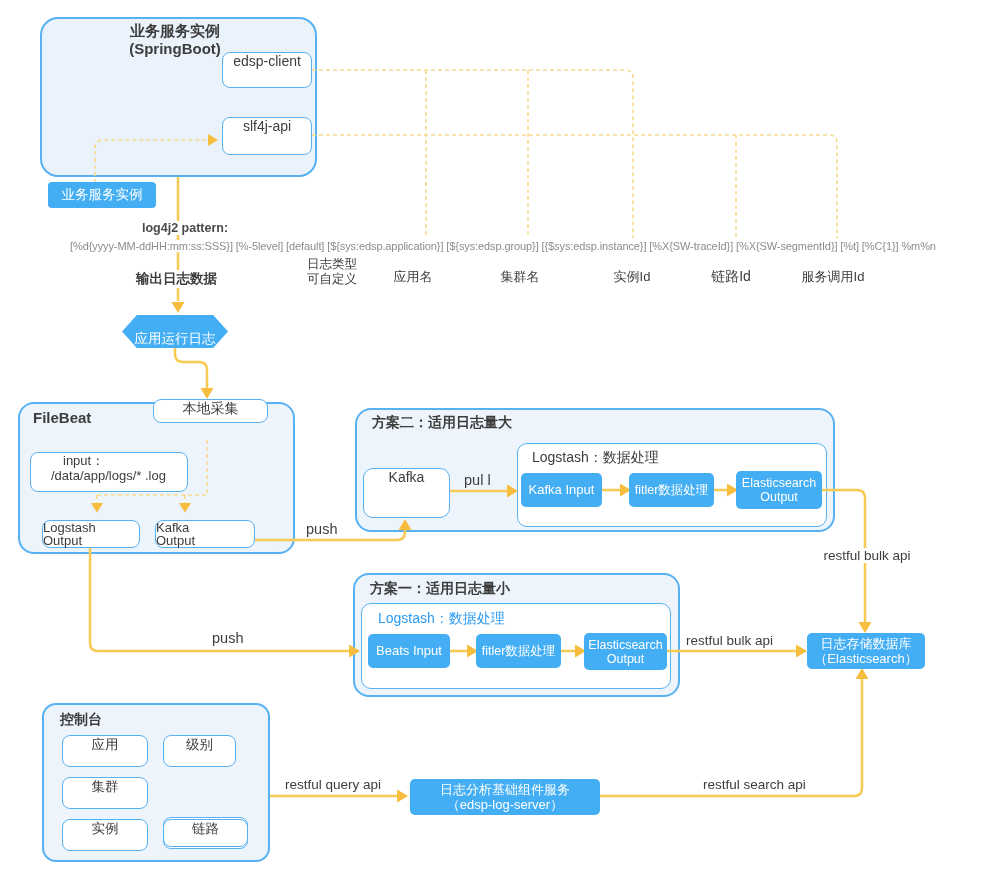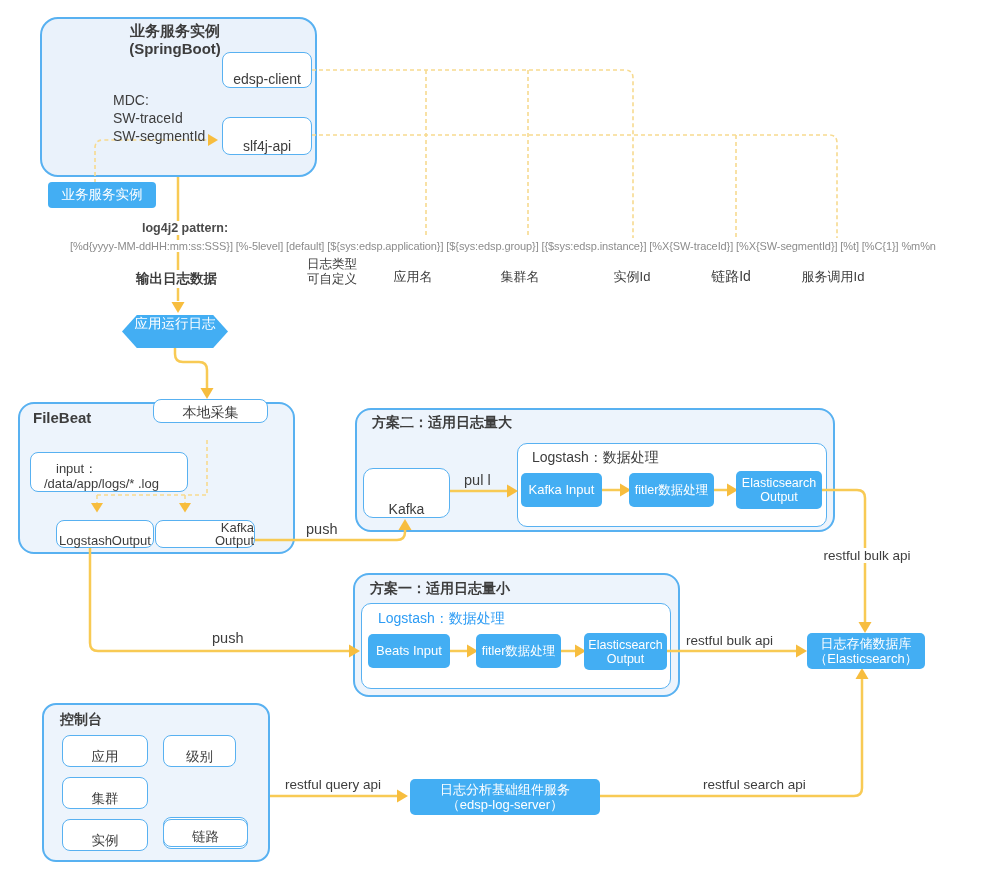--- a/index.html
+++ b/index.html
@@ -3,31 +3,31 @@
 <meta charset="utf-8">
 <style>
   html,body{margin:0;padding:0;background:#fff;}
   #canvas{position:relative;width:1000px;height:879px;background:#fff;overflow:hidden;
           font-family:"Liberation Sans","DejaVu Sans",sans-serif;color:#3d3d3d;}
   
   .container{position:absolute;background:#edf4fc;border:2px solid #58b1f1;border-radius:16px;z-index:1;box-sizing:border-box;}
   .inner-white{position:absolute;background:#ffffff;border:1.5px solid #58b1f1;border-radius:10px;z-index:1;box-sizing:border-box;}
   
   .wbox{position:absolute;background:#ffffff;border:1.5px solid #58b1f1;border-radius:8px;z-index:3;
-        display:flex;align-items:flex-end;justify-content:center;text-align:center;font-size:14px;box-sizing:border-box;}
+        display:flex;align-items:flex-start;justify-content:center;text-align:center;font-size:14px;box-sizing:border-box;}
   
   .bbox{position:absolute;background:#43aef3;color:#fff;border-radius:5px;z-index:3;
         display:flex;flex-direction:column;align-items:center;justify-content:center;text-align:center;font-size:13px;line-height:14px;box-sizing:border-box;}
   .lbl{position:absolute;z-index:4;font-size:13.5px;color:#3d3d3d;white-space:nowrap;}
   .bold{font-weight:bold;}
   .bg{background:#fff;padding:0 2px;}
   .center{text-align:center;}
   svg.wires{position:absolute;left:0;top:0;z-index:2;pointer-events:none;}
   .twoline{line-height:13px;}
-  .hex{position:absolute;z-index:3;background:#43aef3;color:#fff;display:flex;align-items:flex-start;justify-content:center;
+  .hex{position:absolute;z-index:3;background:#43aef3;color:#fff;display:flex;align-items:flex-end;justify-content:center;
        font-size:13.5px;clip-path:polygon(14% 0%,86% 0%,100% 50%,86% 100%,14% 100%,0% 50%);}
 </style>
 </head>
 <body>
 
 <div id="canvas">
 
   <div class="container" style="left:40px;top:17px;width:277px;height:160px;border-radius:18px;background:#eaf2fb;"></div>
   <div class="container" style="left:18px;top:402px;width:277px;height:152px;"></div>
   <div class="container" style="left:355px;top:408px;width:480px;height:124px;"></div>
@@ -81,25 +81,20 @@
       <polygon points="208,134 208,146 218,140"></polygon>
       <polygon points="91,503 103,503 97,512.5"></polygon>
       <polygon points="179,503 191,503 185,512.5"></polygon>
     </g>
   </svg>
 
   <div class="lbl bold center" style="left:90px;top:22px;width:170px;font-size:15px;line-height:18px;">
     <div>业务服务实例</div>
     <div>(SpringBoot)</div>
   </div>
-  <div class="lbl" style="left:113px;top:91px;font-size:14px;line-height:18px;">
-    <div>MDC:</div>
-    <div>SW-traceId</div>
-    <div>SW-segmentId</div>
-  </div>
   <div class="wbox" style="left:222px;top:52px;width:90px;height:36px;">
     <span>edsp-client</span>
   </div>
   <div class="wbox" style="left:222px;top:117px;width:90px;height:38px;">
     <span>slf4j-api</span>
   </div>
   <div class="bbox" style="left:48px;top:182px;width:108px;height:26px;border-radius:4px;font-size:13.5px;">
     <span>业务服务实例</span>
   </div>
 
@@ -137,26 +132,26 @@
     <span>应用运行日志</span>
   </div>
 
   <div class="lbl bold" style="left:33px;top:409px;font-size:15px;">
     <span>FileBeat</span>
   </div>
   <div class="wbox" style="left:153px;top:399px;width:115px;height:24px;">
     <span>本地采集</span>
   </div>
   <div class="wbox" style="left:30px;top:452px;width:158px;height:40px;font-size:13px;justify-content:flex-start;">
-    <div style="text-align:left;padding-left:13px;line-height:15px;">
+    <div style="text-align:left;padding-left:20px;line-height:15px;">
       <div style="padding-left:12px;">input：</div>
       <div>/data/app/logs/* .log</div>
     </div>
   </div>
-  <div class="wbox twoline" style="left:56px;top:520px;width:98px;height:28px;font-size:13px;">
+  <div class="wbox twoline" style="left:42px;top:520px;width:98px;height:28px;font-size:13px;flex-direction:column;">
     <div>Logstash</div>
     <div>Output</div>
   </div>
   <div class="wbox twoline" style="left:155px;top:520px;width:100px;height:28px;font-size:13px;flex-direction:column;">
     <div>Kafka</div>
     <div>Output</div>
   </div>
 
   <div class="lbl bold" style="left:372px;top:414px;font-size:14px;">
     <span>方案二：适用日志量大</span>

